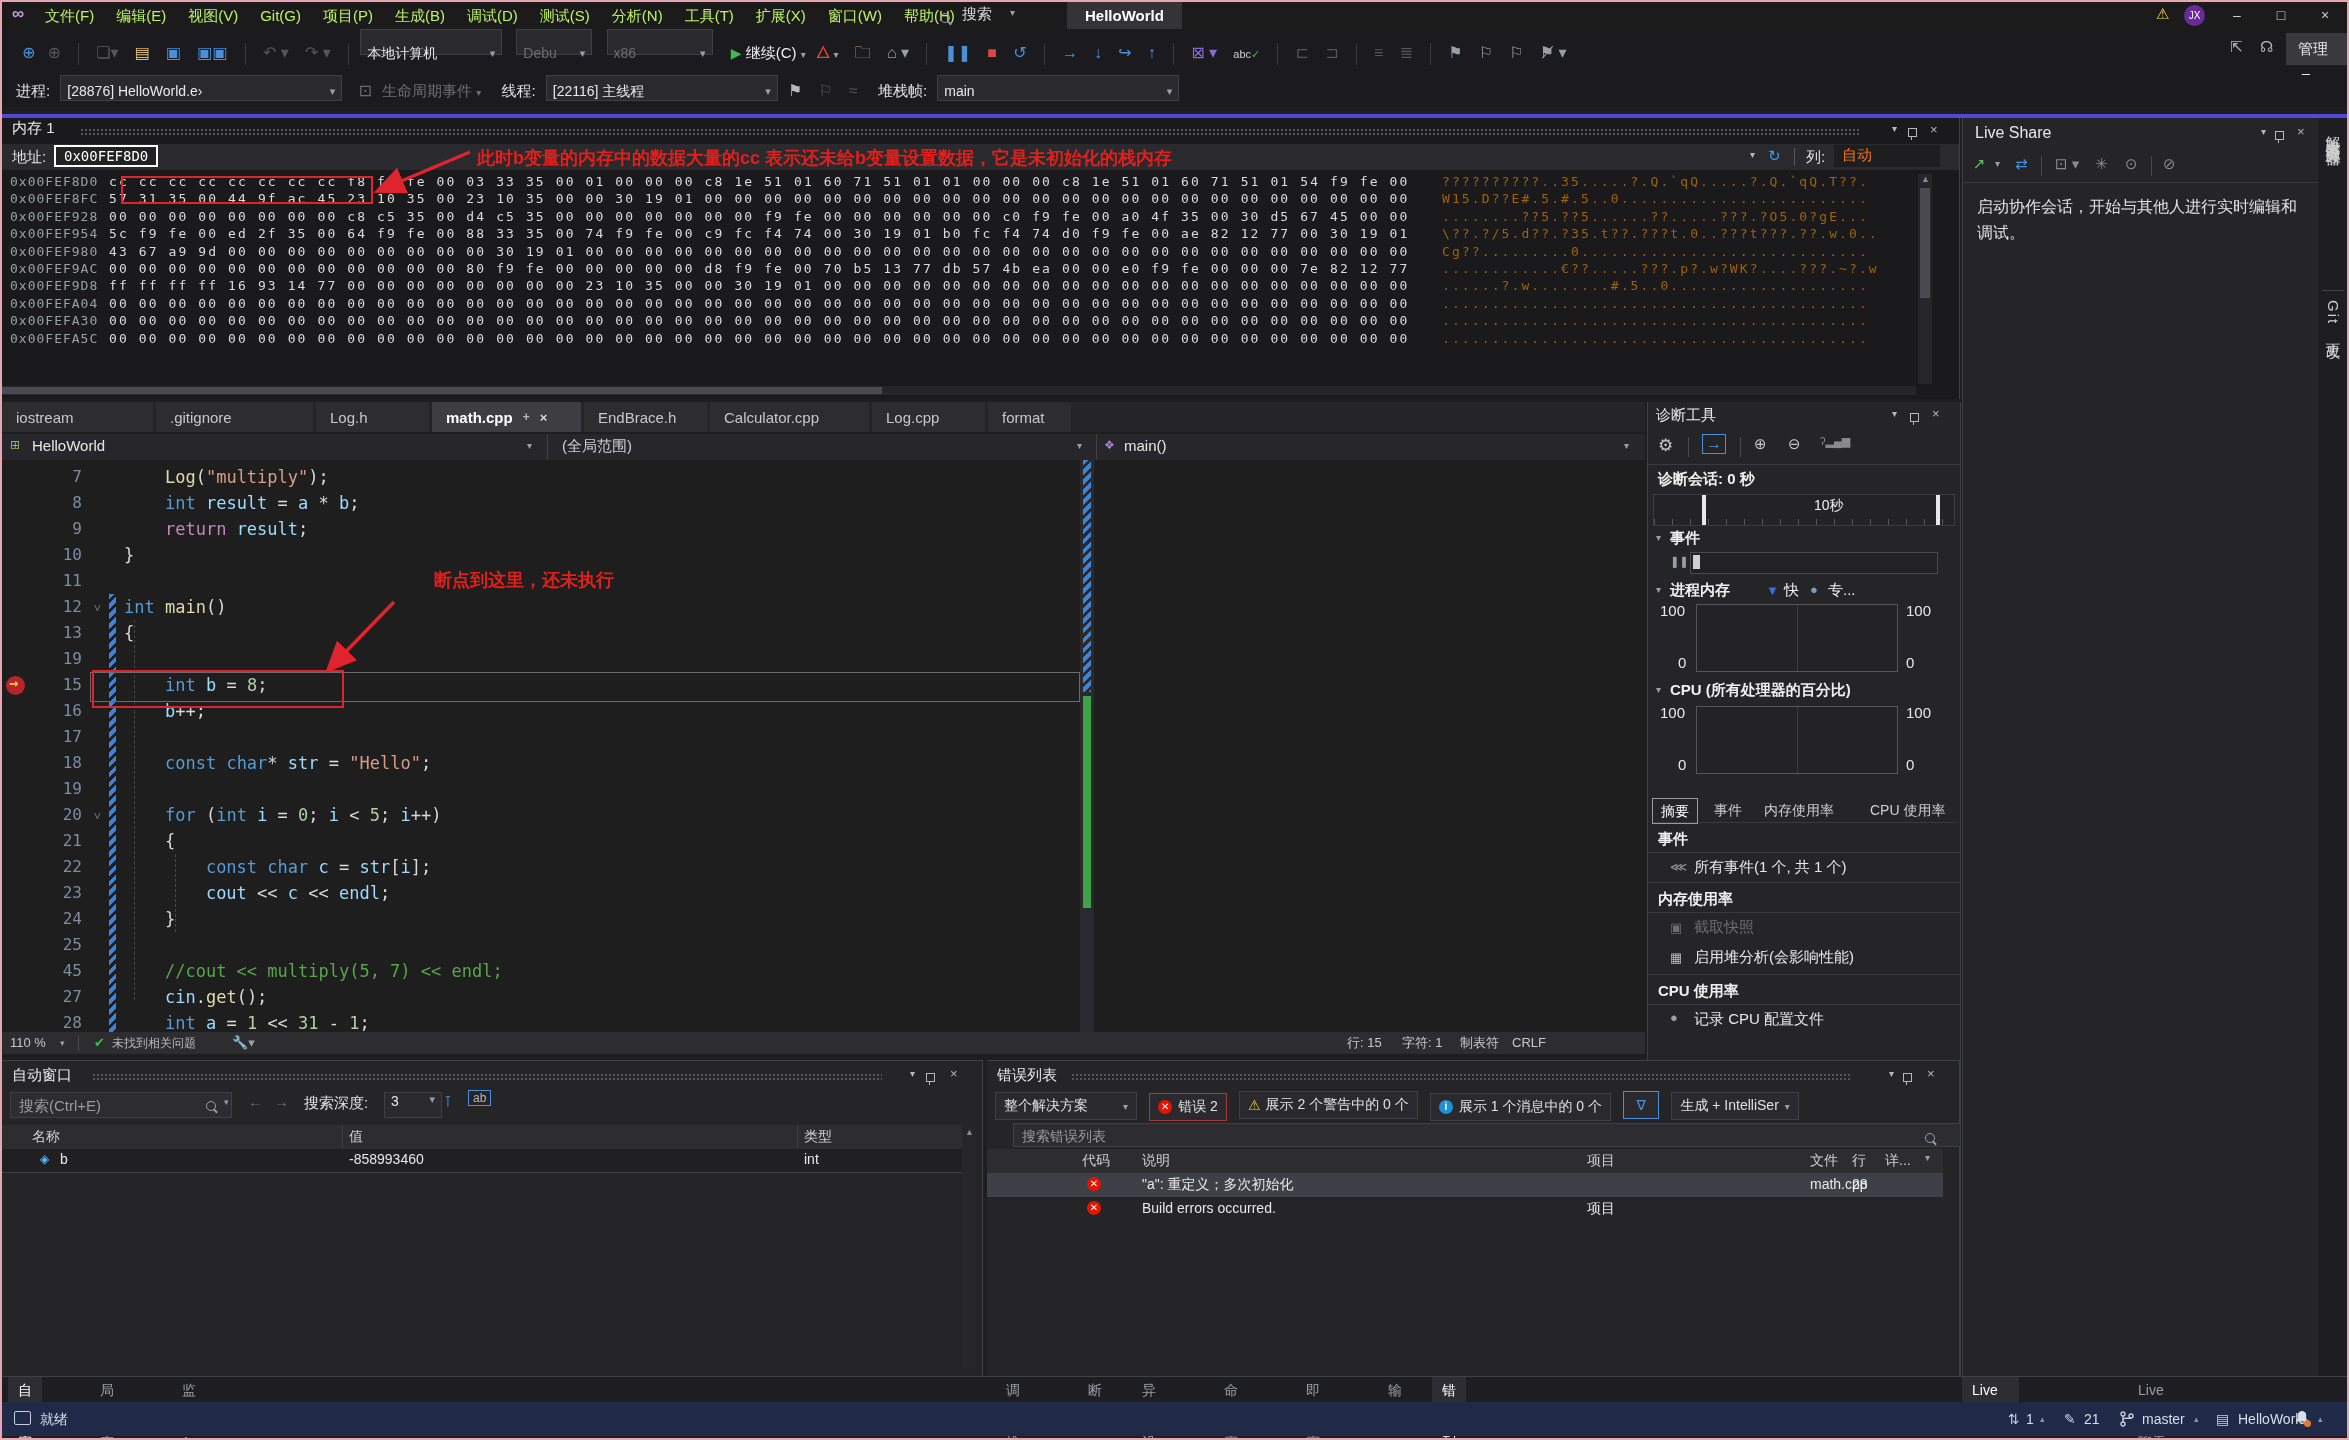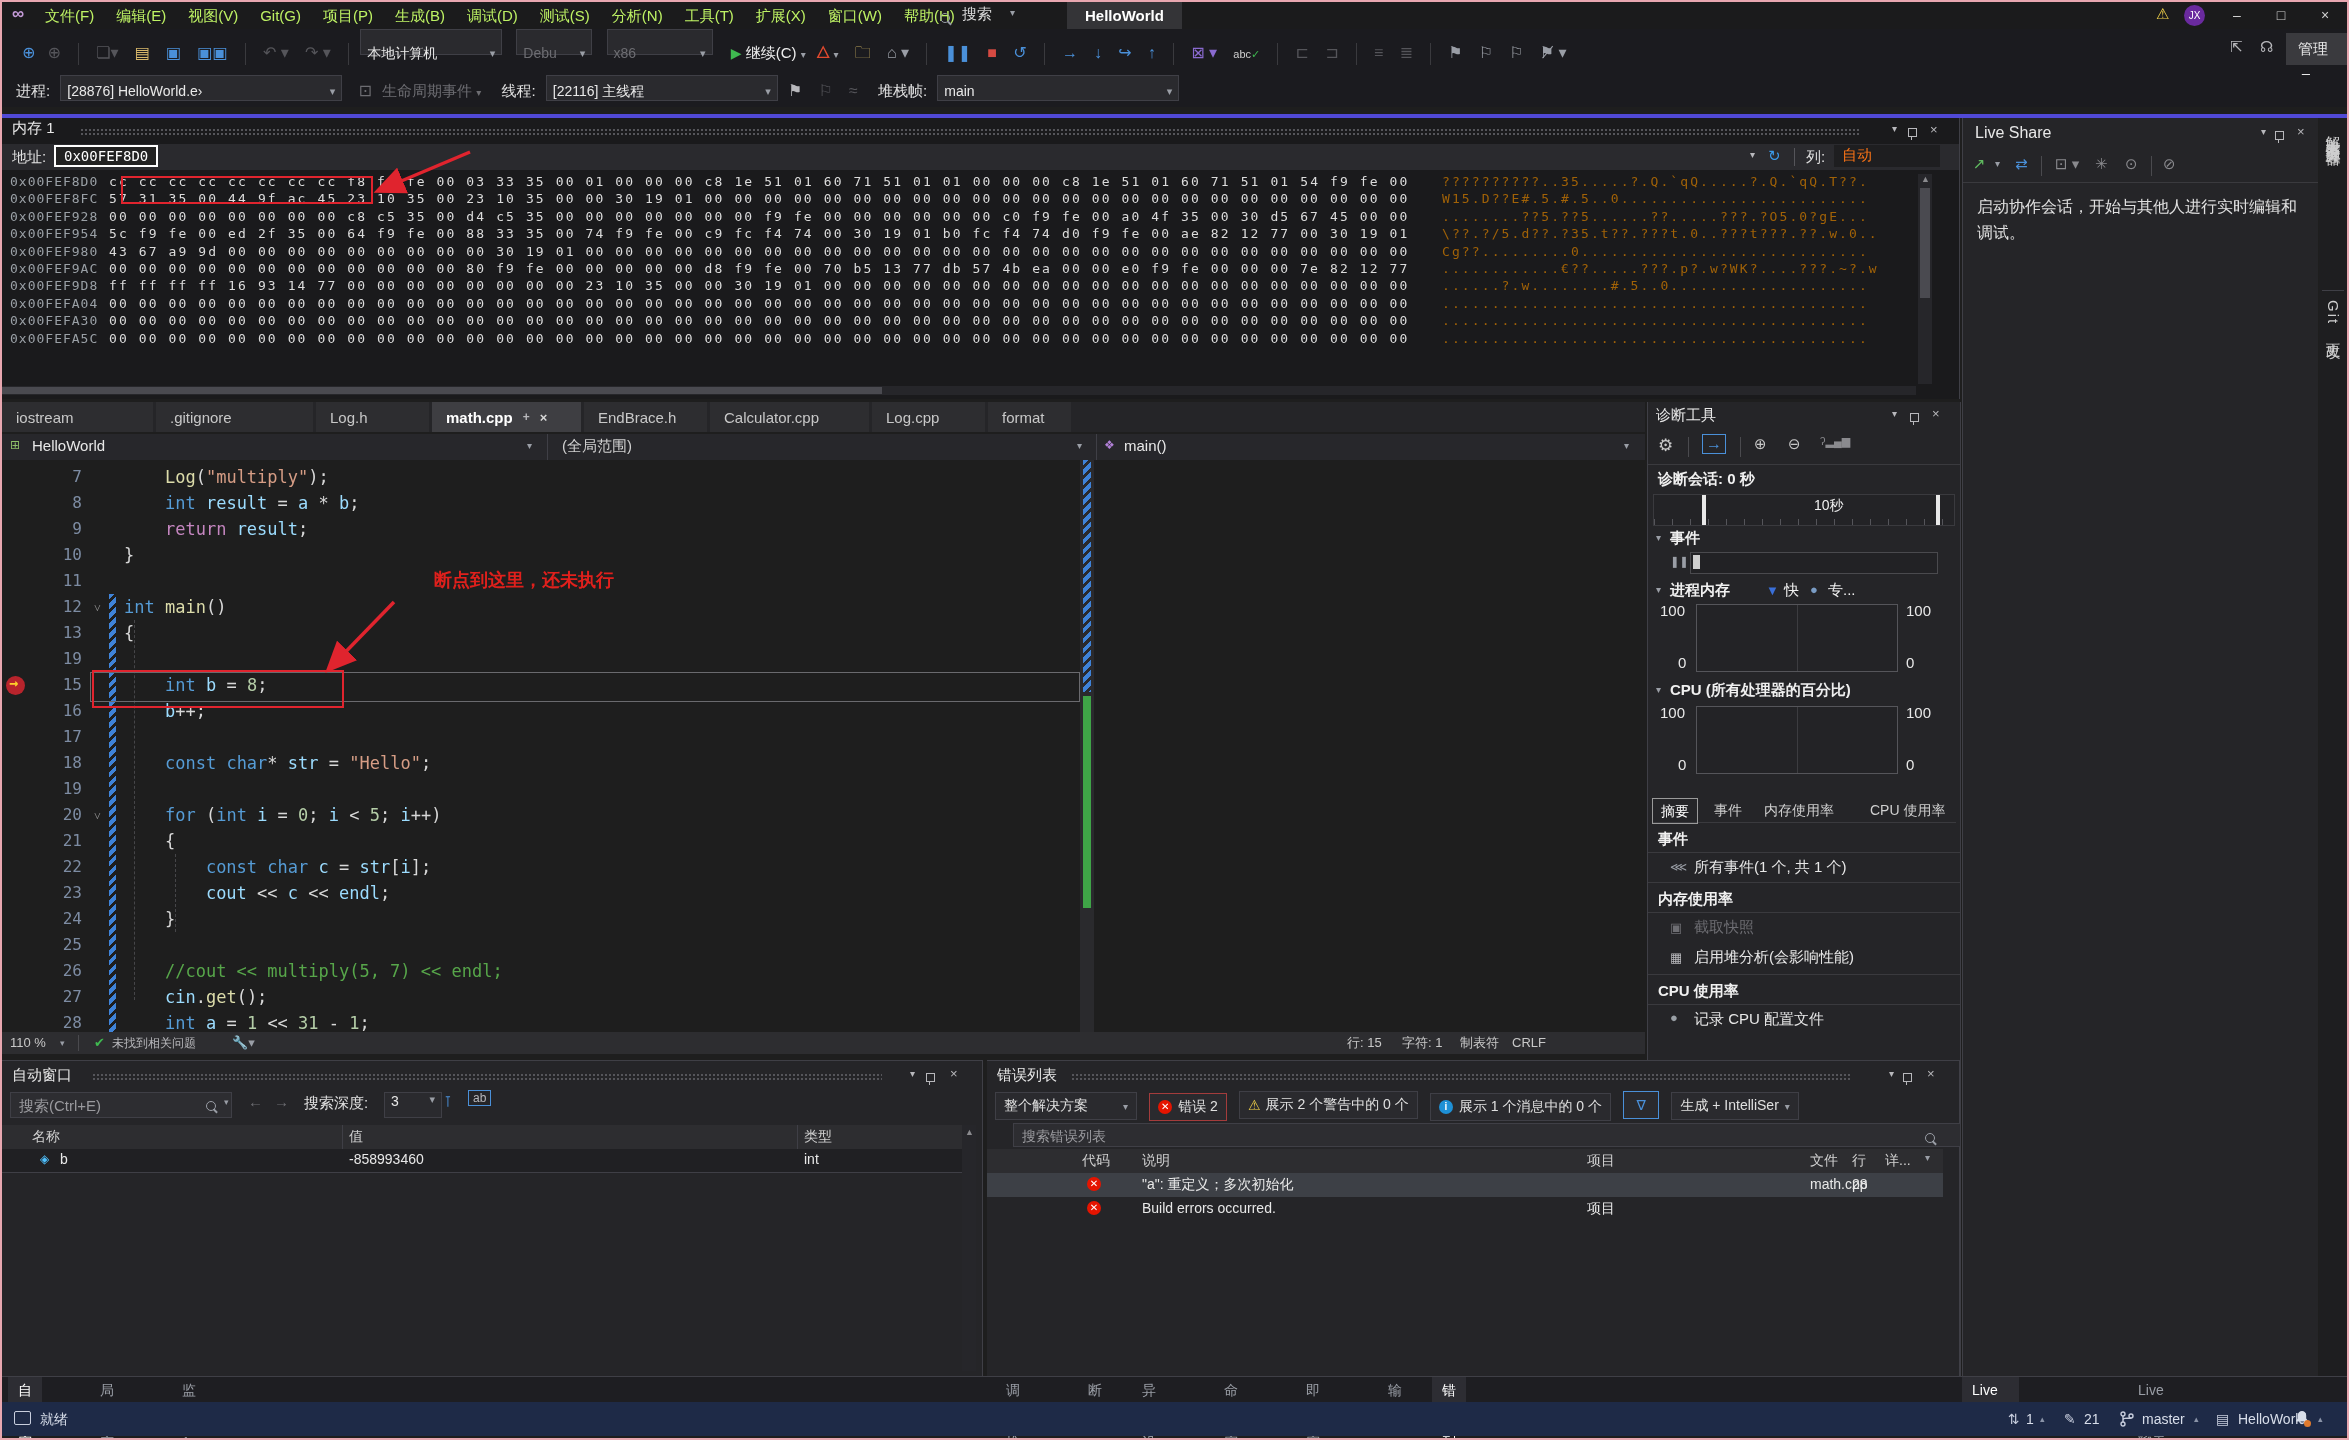--- a/index.html
+++ b/index.html
@@ -163,20 +163,21 @@
     <div class="abs" style="left:0;top:0;width:100%;height:26px">
       <span class="panel-title abs" style="left:10px;top:1px">内存 1</span>
       <div class="dots abs" style="left:78px;top:10px;width:1780px"></div>
       <span class="abs tw-ctl" style="left:1880px;top:5px;font-size:10px">▾</span>
       <span class="abs" style="left:1906px;top:7px"><span class="pin-icon"></span></span>
       <span class="abs tw-ctl" style="left:1928px;top:4px;margin:0">×</span>
     </div>
     <div class="abs" style="left:0;top:26px;width:100%;height:26px;background:#2a2a2e">
       <span class="abs" style="left:10px;top:4px;color:#e0e0e0">地址:</span>
       <span class="abs mono" style="left:52px;top:1px;border:2px solid #ffffff;padding:1px 8px;color:#fff;font-size:14px;background:#222">0x00FEF8D0</span>
+      <span class="abs" style="left:475px;top:2px;color:#e0201c;font-weight:bold;font-size:18px;white-space:nowrap">此时b变量的内存中的数据大量的cc 表示还未给b变量设置数据，它是未初始化的栈内存</span>
       <span class="abs tw-ctl" style="left:1738px;top:5px;font-size:10px">▾</span>
       <span class="abs" style="left:1766px;top:3px;color:#3b9ae8;font-size:15px">↻</span>
       <span class="abs" style="left:1792px;top:4px;width:1px;height:18px;background:#55555a"></span>
       <span class="abs" style="left:1804px;top:4px;color:#e0e0e0">列:</span>
       <span class="abs" style="left:1832px;top:1px;width:106px;height:22px;background:#1e1e20;color:#f97316;padding:1px 8px;box-sizing:border-box">自动</span>
     </div>
     <div class="abs mono" id="mem-rows" style="left:0;top:56px;width:1914px;height:176px">
         <div class="mem-row" style="top: 0px;">
           <span class="mem-addr">0x00FEF8D0</span>
           <span class="mem-hex"><span>cc cc cc cc cc cc cc cc</span> f8 f8 fe 00 03 33 35 00 01 00 00 00 c8 1e 51 01 60 71 51 01 01 00 00 00 c8 1e 51 01 60 71 51 01 54 f9 fe 00</span>
@@ -297,21 +298,21 @@
         <div class="code-line" style="top: 234px;"><span class="ln mono">16</span><span class="ct"><span class="tok-p">    </span><span class="tok-v">b</span><span class="tok-p">++;</span></span></div>
         <div class="code-line" style="top: 260px;"><span class="ln mono">17</span><span class="ct"></span></div>
         <div class="code-line" style="top: 286px;"><span class="ln mono">18</span><span class="ct"><span class="tok-p">    </span><span class="tok-k">const</span><span class="tok-p"> </span><span class="tok-k">char</span><span class="tok-p">* </span><span class="tok-v">str</span><span class="tok-p"> = </span><span class="tok-s">"Hello"</span><span class="tok-p">;</span></span></div>
         <div class="code-line" style="top: 312px;"><span class="ln mono">19</span><span class="ct"></span></div>
         <div class="code-line" style="top: 338px;"><span class="ln mono">20</span><span class="fold">˅</span><span class="ct"><span class="tok-p">    </span><span class="tok-k">for</span><span class="tok-p"> (</span><span class="tok-k">int</span><span class="tok-p"> </span><span class="tok-v">i</span><span class="tok-p"> = </span><span class="tok-n">0</span><span class="tok-p">; </span><span class="tok-v">i</span><span class="tok-p"> &lt; </span><span class="tok-n">5</span><span class="tok-p">; </span><span class="tok-v">i</span><span class="tok-p">++)</span></span></div>
         <div class="code-line" style="top: 364px;"><span class="ln mono">21</span><span class="ct"><span class="tok-p">    {</span></span></div>
         <div class="code-line" style="top: 390px;"><span class="ln mono">22</span><span class="ct"><span class="tok-p">        </span><span class="tok-k">const</span><span class="tok-p"> </span><span class="tok-k">char</span><span class="tok-p"> </span><span class="tok-v">c</span><span class="tok-p"> = </span><span class="tok-v">str</span><span class="tok-p">[</span><span class="tok-v">i</span><span class="tok-p">];</span></span></div>
         <div class="code-line" style="top: 416px;"><span class="ln mono">23</span><span class="ct"><span class="tok-p">        </span><span class="tok-v">cout</span><span class="tok-p"> &lt;&lt; </span><span class="tok-v">c</span><span class="tok-p"> &lt;&lt; </span><span class="tok-v">endl</span><span class="tok-p">;</span></span></div>
         <div class="code-line" style="top: 442px;"><span class="ln mono">24</span><span class="ct"><span class="tok-p">    }</span></span></div>
         <div class="code-line" style="top: 468px;"><span class="ln mono">25</span><span class="ct"></span></div>
-        <div class="code-line" style="top: 494px;"><span class="ln mono">26</span><span class="ct"><span class="tok-p">    </span><span class="tok-c">//cout &lt;&lt; multiply(5, 7) &lt;&lt; endl;</span></span></div>
+        <div class="code-line" style="top: 494px;"><span class="ln mono">45</span><span class="ct"><span class="tok-p">    </span><span class="tok-c">//cout &lt;&lt; multiply(5, 7) &lt;&lt; endl;</span></span></div>
         <div class="code-line" style="top: 520px;"><span class="ln mono">27</span><span class="ct"><span class="tok-p">    </span><span class="tok-v">cin</span><span class="tok-p">.</span><span class="tok-f">get</span><span class="tok-p">();</span></span></div>
         <div class="code-line" style="top: 546px;"><span class="ln mono">28</span><span class="ct"><span class="tok-p">    </span><span class="tok-k">int</span><span class="tok-p"> </span><span class="tok-v">a</span><span class="tok-p"> = </span><span class="tok-n">1</span><span class="tok-p"> &lt;&lt; </span><span class="tok-n">31</span><span class="tok-p"> - </span><span class="tok-n">1</span><span class="tok-p">;</span></span></div>
       </div>
 
     <div class="abs" style="left:107px;top:134px;width:7px;height:438px;background:repeating-linear-gradient(135deg,#3f83d8 0 4px,#1e1e1e 4px 7px)"></div>
 
     <div class="abs" style="left:132px;top:160px;height:380px;border-left:1px dashed #464649"></div>
     <div class="abs" style="left:173px;top:394px;height:78px;border-left:1px dashed #464649"></div>
 
     <div class="abs" style="left:88px;top:212px;width:988px;height:28px;border:1px solid #6a6a6e"></div>

